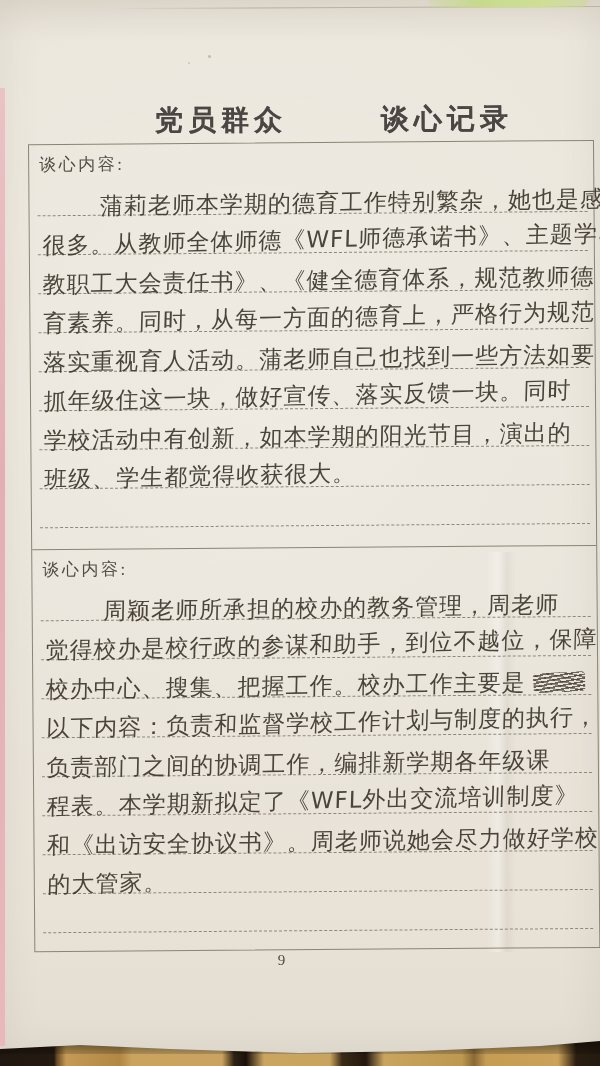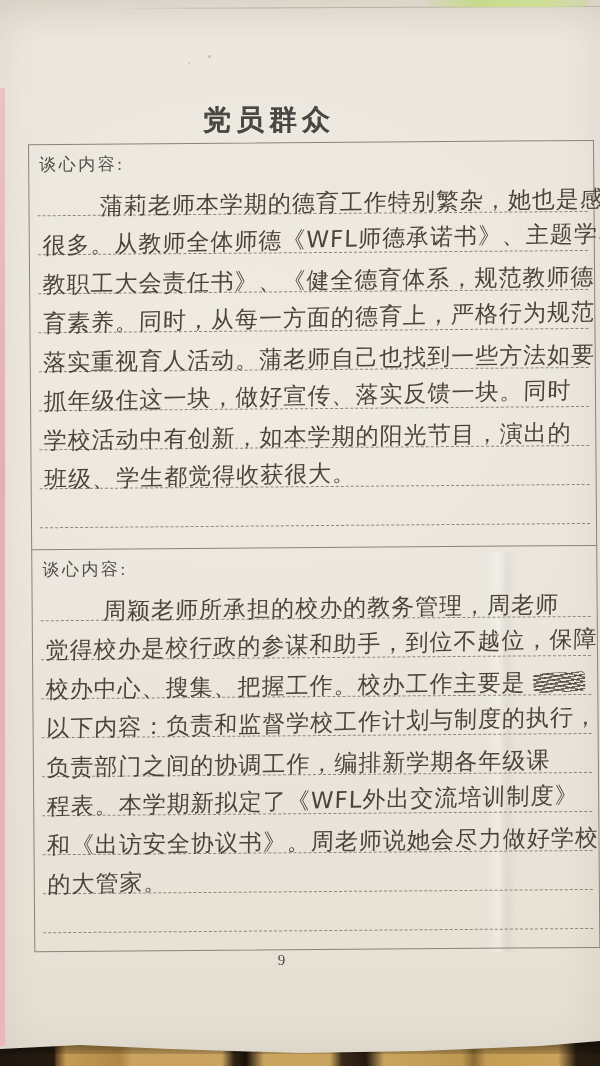--- a/index.html
+++ b/index.html
@@ -54,21 +54,21 @@
     position:absolute;left:486px;top:552px;width:30px;height:400px;
     background:linear-gradient(90deg,rgba(255,255,255,0),rgba(255,255,255,.30) 40%,rgba(60,50,35,.05) 70%,rgba(255,255,255,0));
   }
   .stain-a{position:absolute;left:208px;top:55px;width:3px;height:3px;border-radius:50%;background:rgba(120,105,85,.35);}
   .stain-b{position:absolute;left:188px;top:62px;width:2px;height:2px;border-radius:50%;background:rgba(120,105,85,.3);}
 
   
   .title-row{position:absolute;top:101px;left:0;width:600px;height:36px;z-index:5;transform:rotate(-.3deg);}
   .title{
     position:absolute;top:0;font-weight:700;font-size:28px;letter-spacing:5px;
-    color:#4a4643;text-shadow:0 0 .5px rgba(60,55,50,.6);margin-left:48px;
+    color:#4a4643;text-shadow:0 0 .5px rgba(60,55,50,.6);
   }
   .title-left{left:155px;}
   .title-right{left:381px;}
 
   
   .record-box{
     position:absolute;left:28px;top:142px;width:564px;height:806px;z-index:5;
     border:1px solid #8b8474;
     transform:rotate(-.45deg);transform-origin:300px 0;
   }
@@ -124,20 +124,21 @@
     <div class="crease"></div>
     <div class="stain-a"></div>
     <div class="stain-b"></div>
   </div>
 
   <div class="pink-edge"></div>
   <div class="green-edge"></div>
 
   <div class="title-row">
     <span class="title title-left">党员群众</span>
+    <span class="title title-right">谈心记录</span>
   </div>
 
   <div class="record-box">
 
     <div class="section section-1">
       <span class="section-label">谈心内容:</span>
       <div class="row">
           <span class="hw indent-lg">蒲莉老师本学期的德育工作特别繁杂，她也是感到</span>
         </div>
       <div class="row">

